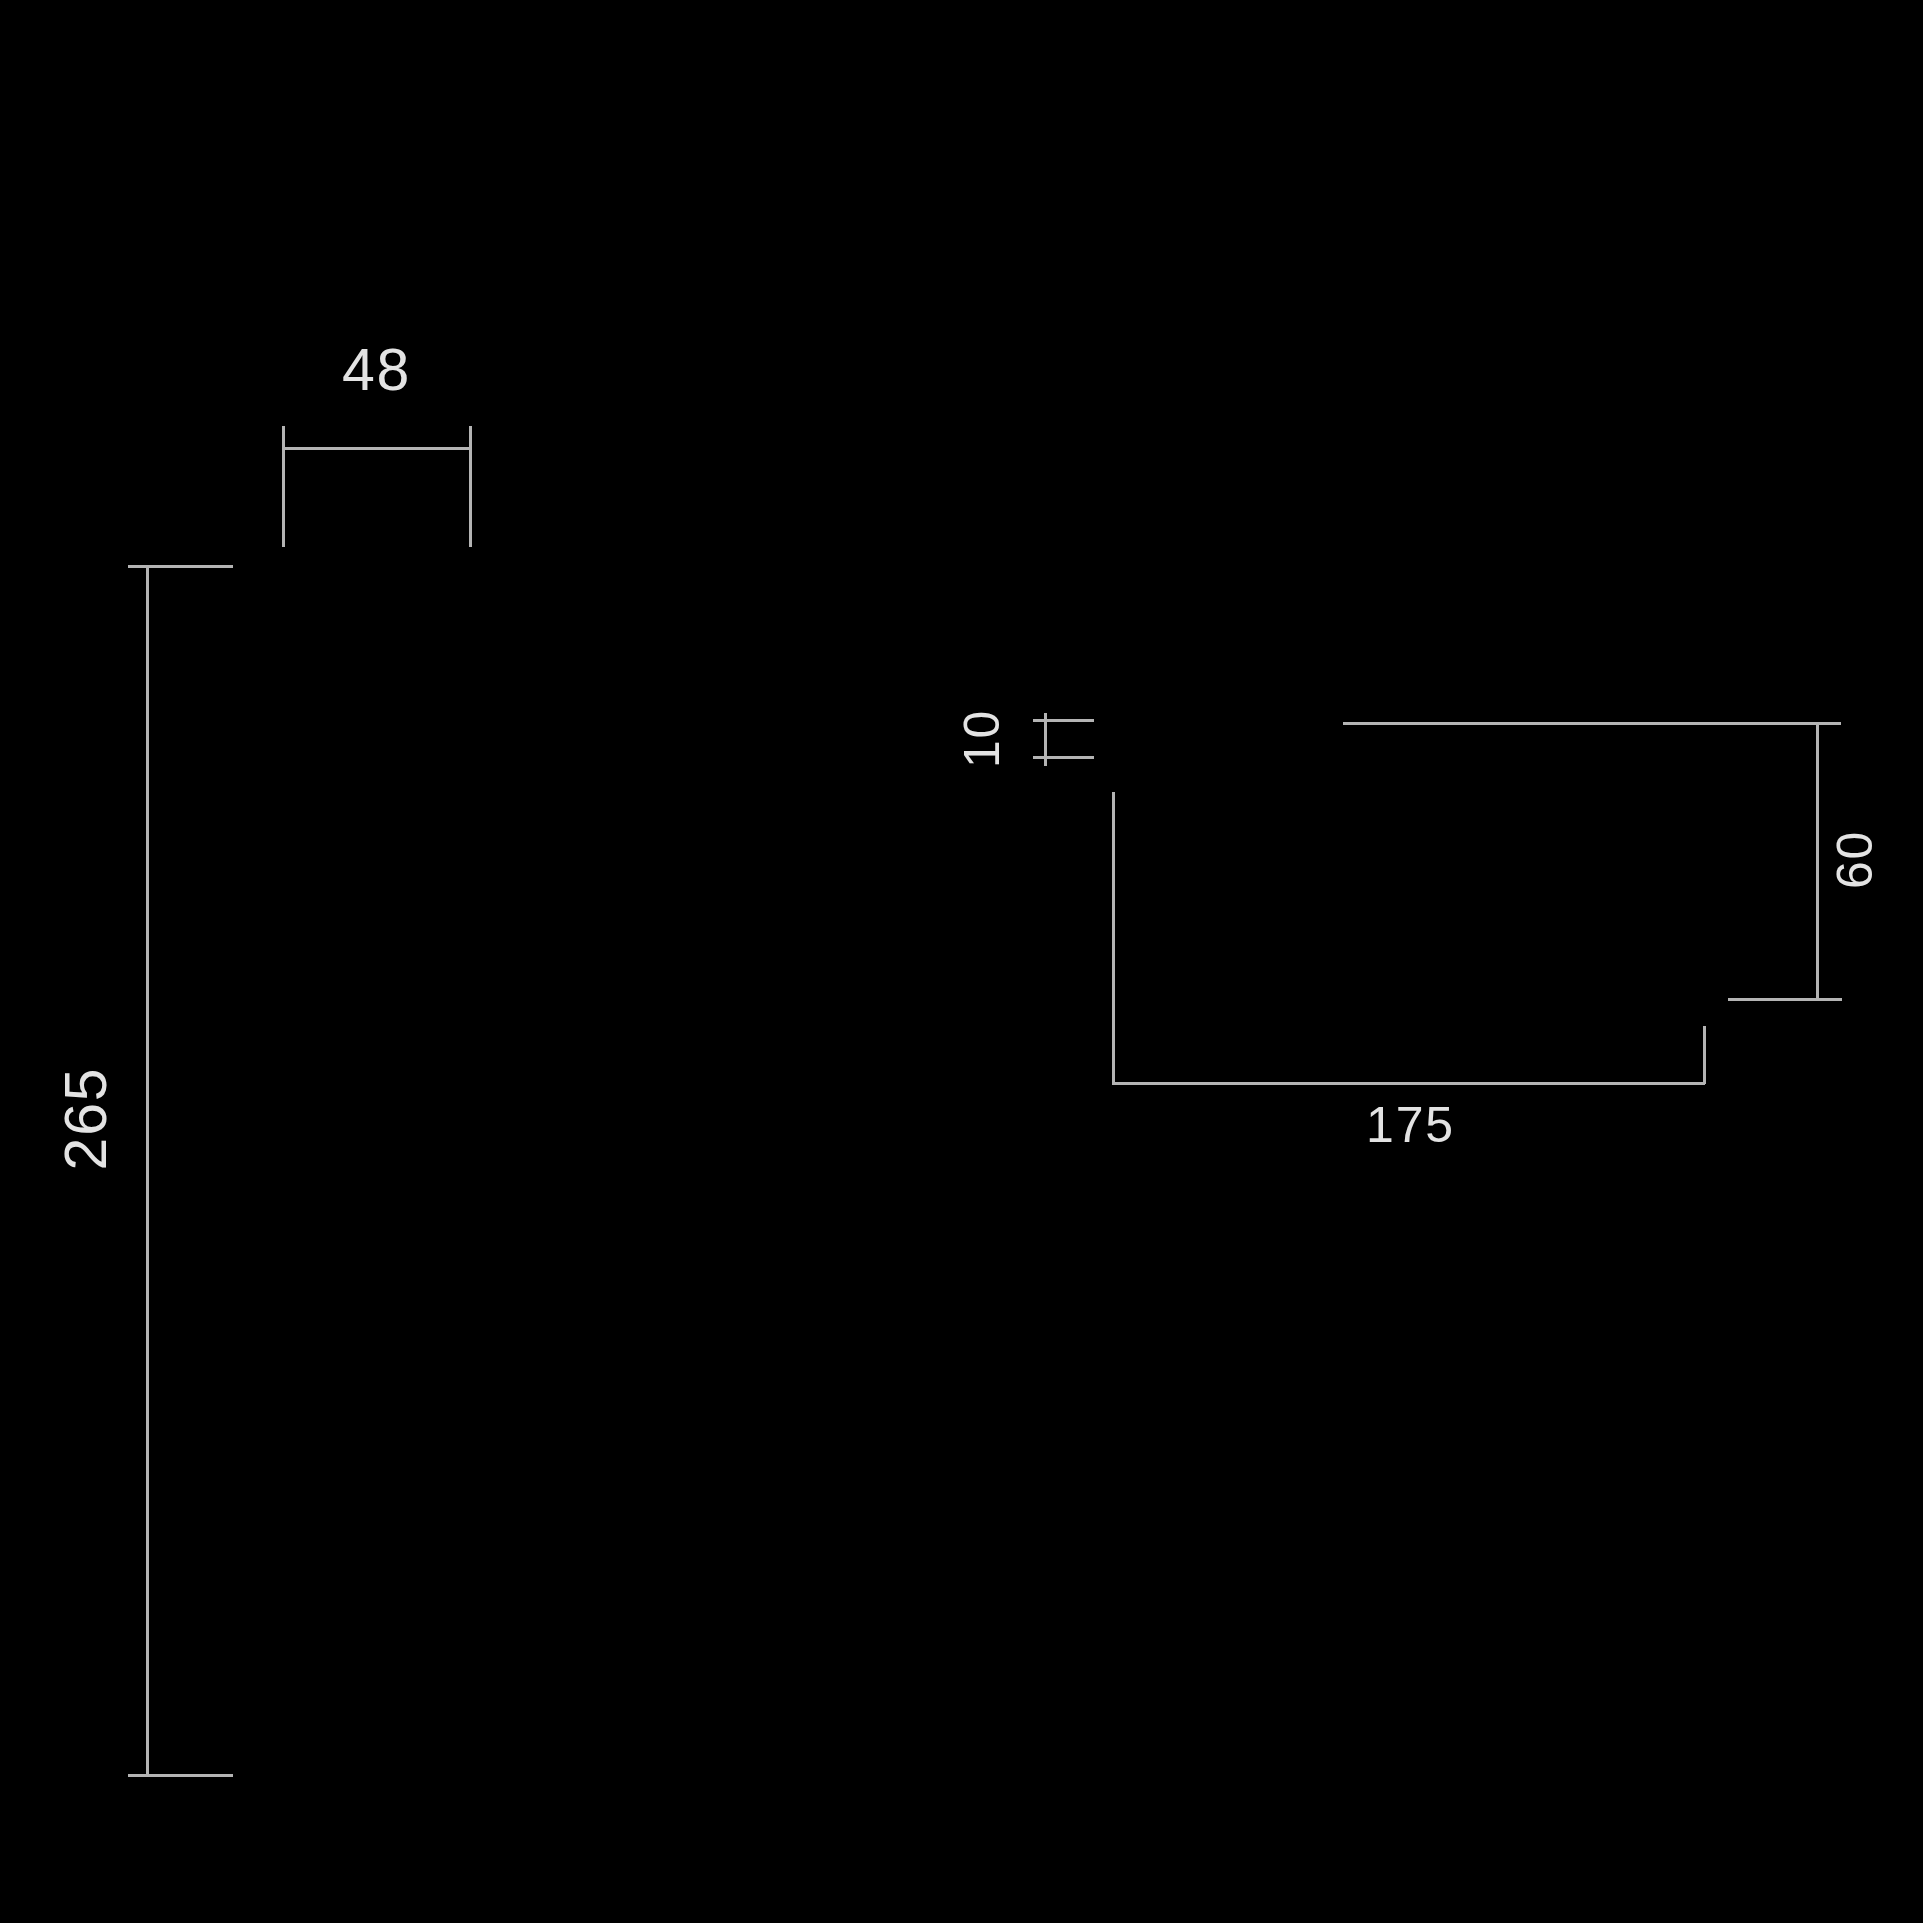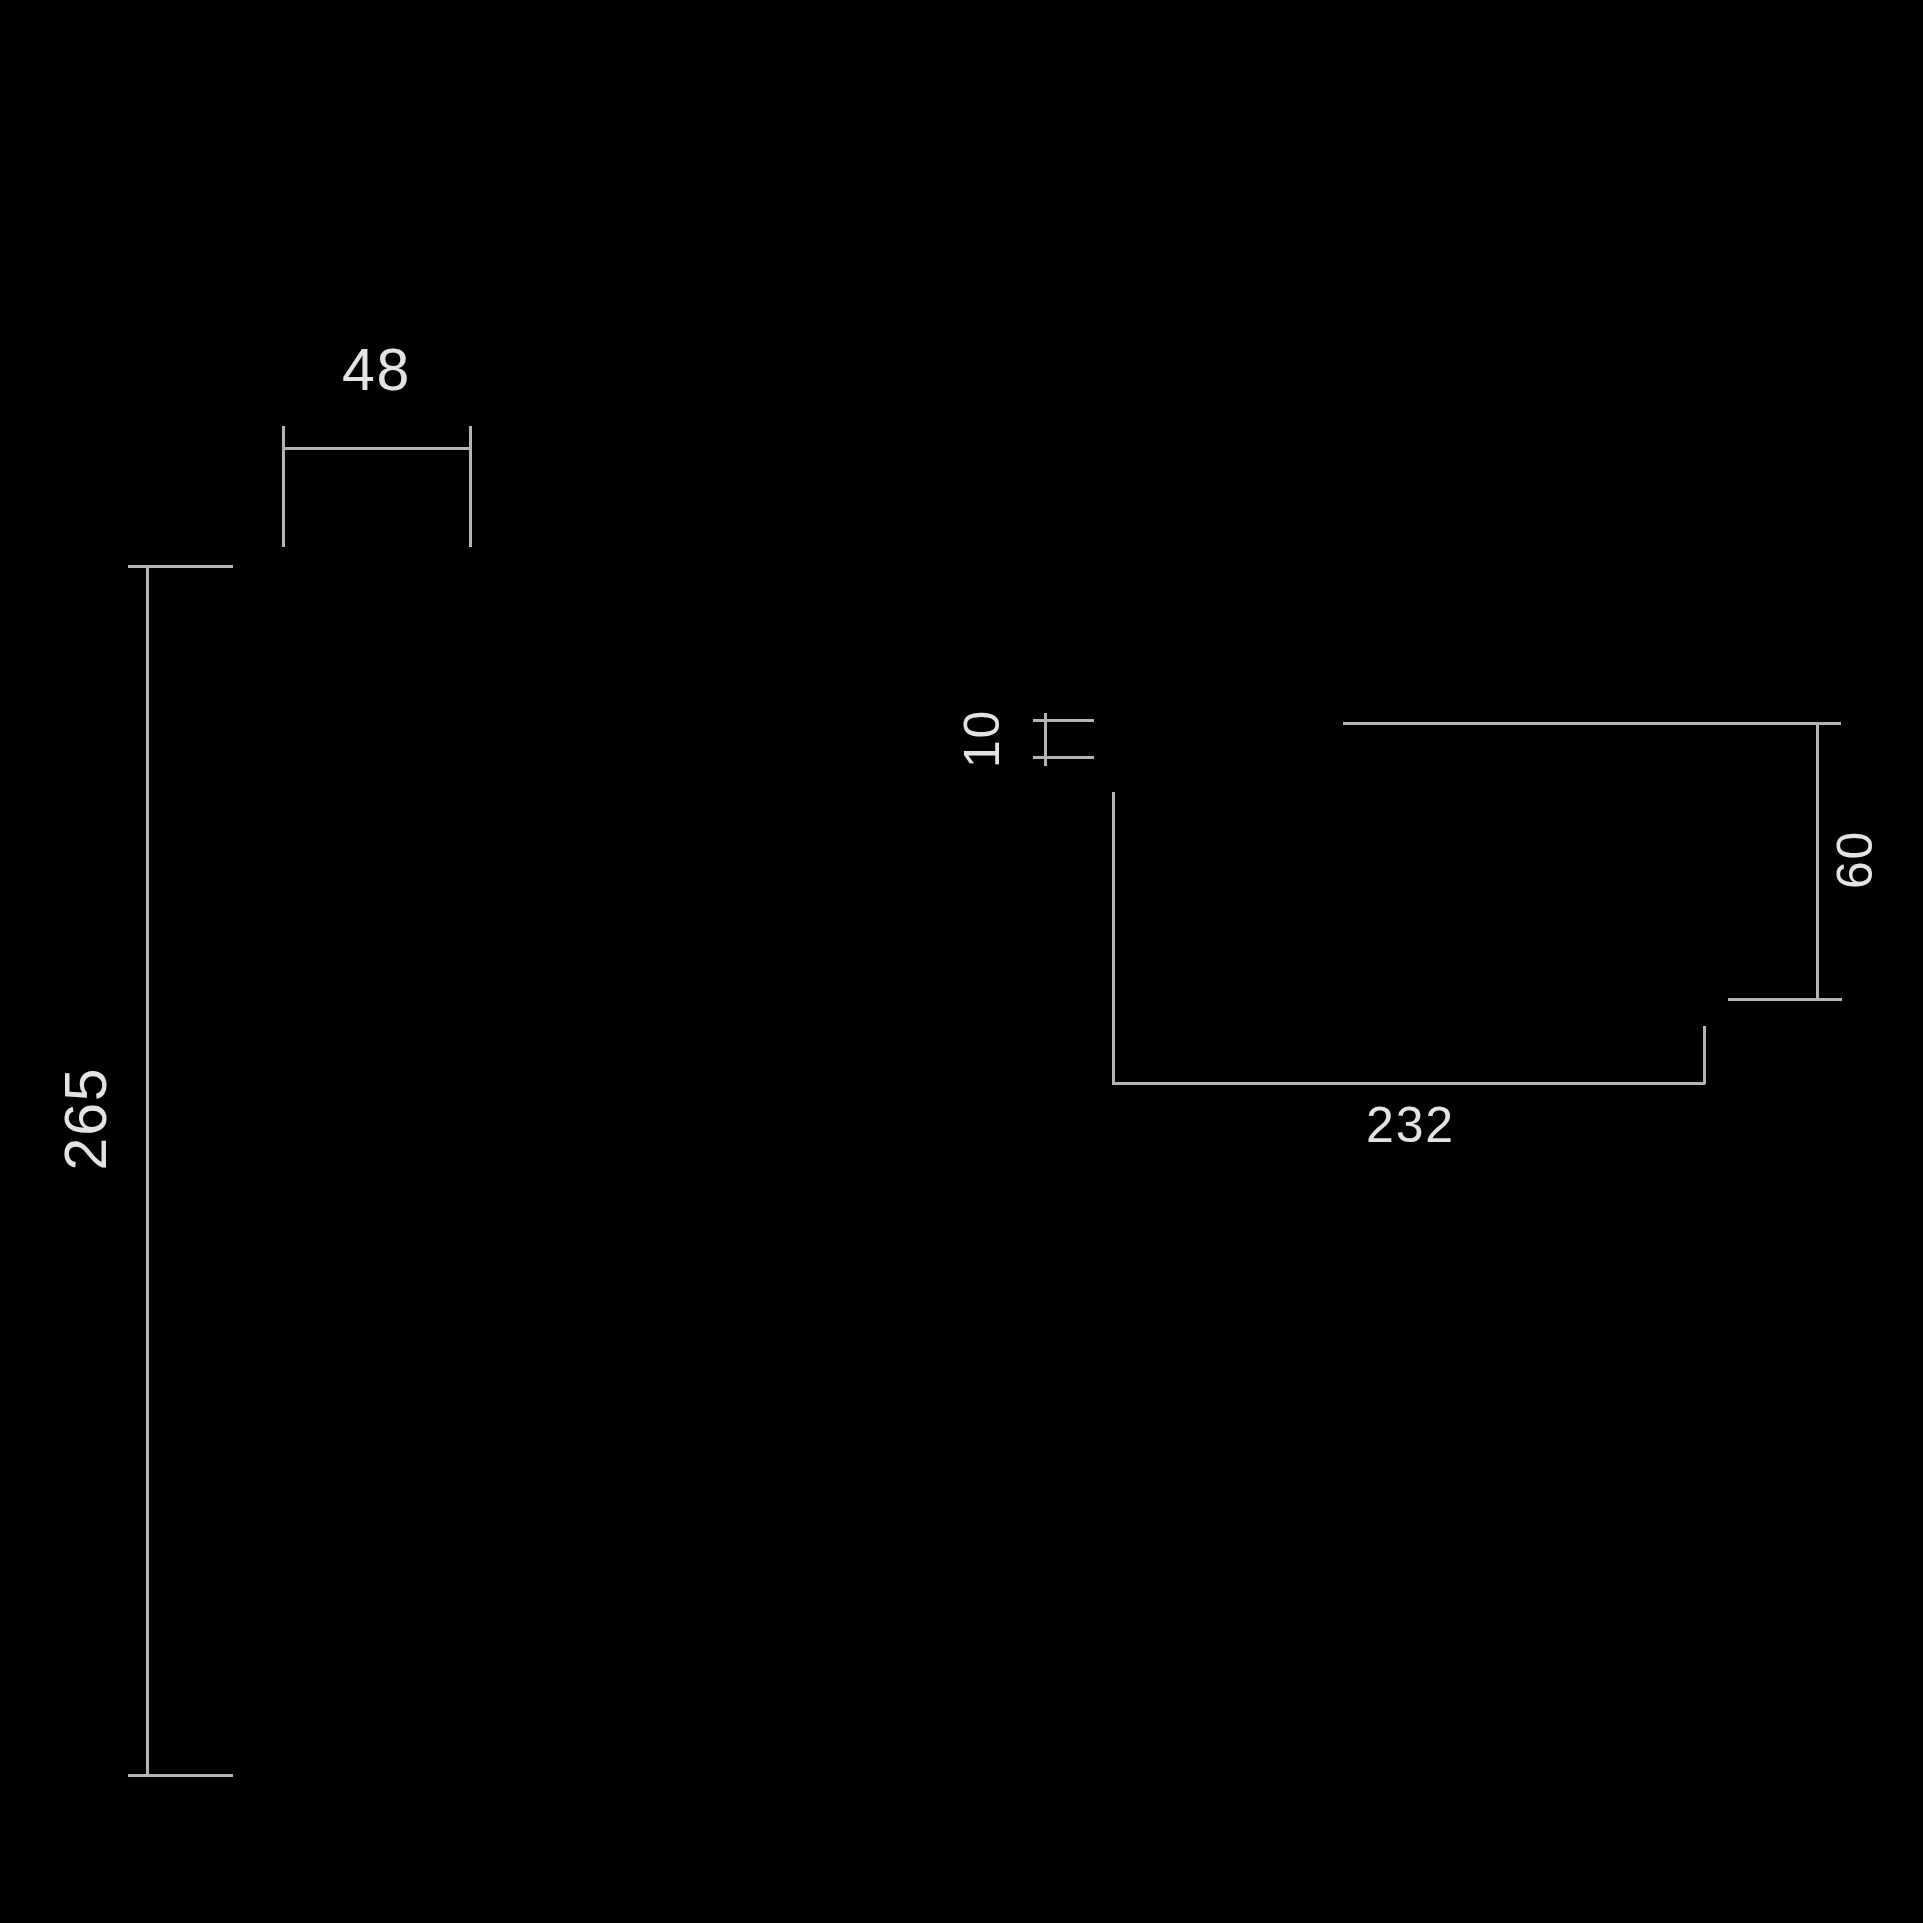--- a/index.html
+++ b/index.html
@@ -60,16 +60,16 @@
   <div class="dim-label small rot" style="left:910px; top:711px; width:148px; height:55px;">10</div>
 
   <div class="line h" style="left:1343px; top:722px; width:498px;"></div>
   <div class="line v" style="left:1816px; top:722px; height:278px;"></div>
   <div class="line h" style="left:1728px; top:998px; width:114px;"></div>
   <div class="dim-label small rot" style="left:1783px; top:832px; width:148px; height:55px;">60</div>
 
   <div class="line v" style="left:1112px; top:792px; height:293px;"></div>
   <div class="line h" style="left:1112px; top:1082px; width:593px;"></div>
   <div class="line v" style="left:1703px; top:1026px; height:58px;"></div>
-  <div class="dim-label small" style="left:1295px; top:1100px; width:231px;">232</div>
+  <div class="dim-label small" style="left:1295px; top:1100px; width:231px;">175</div>
 
 </div>
 
 
 </body></html>

